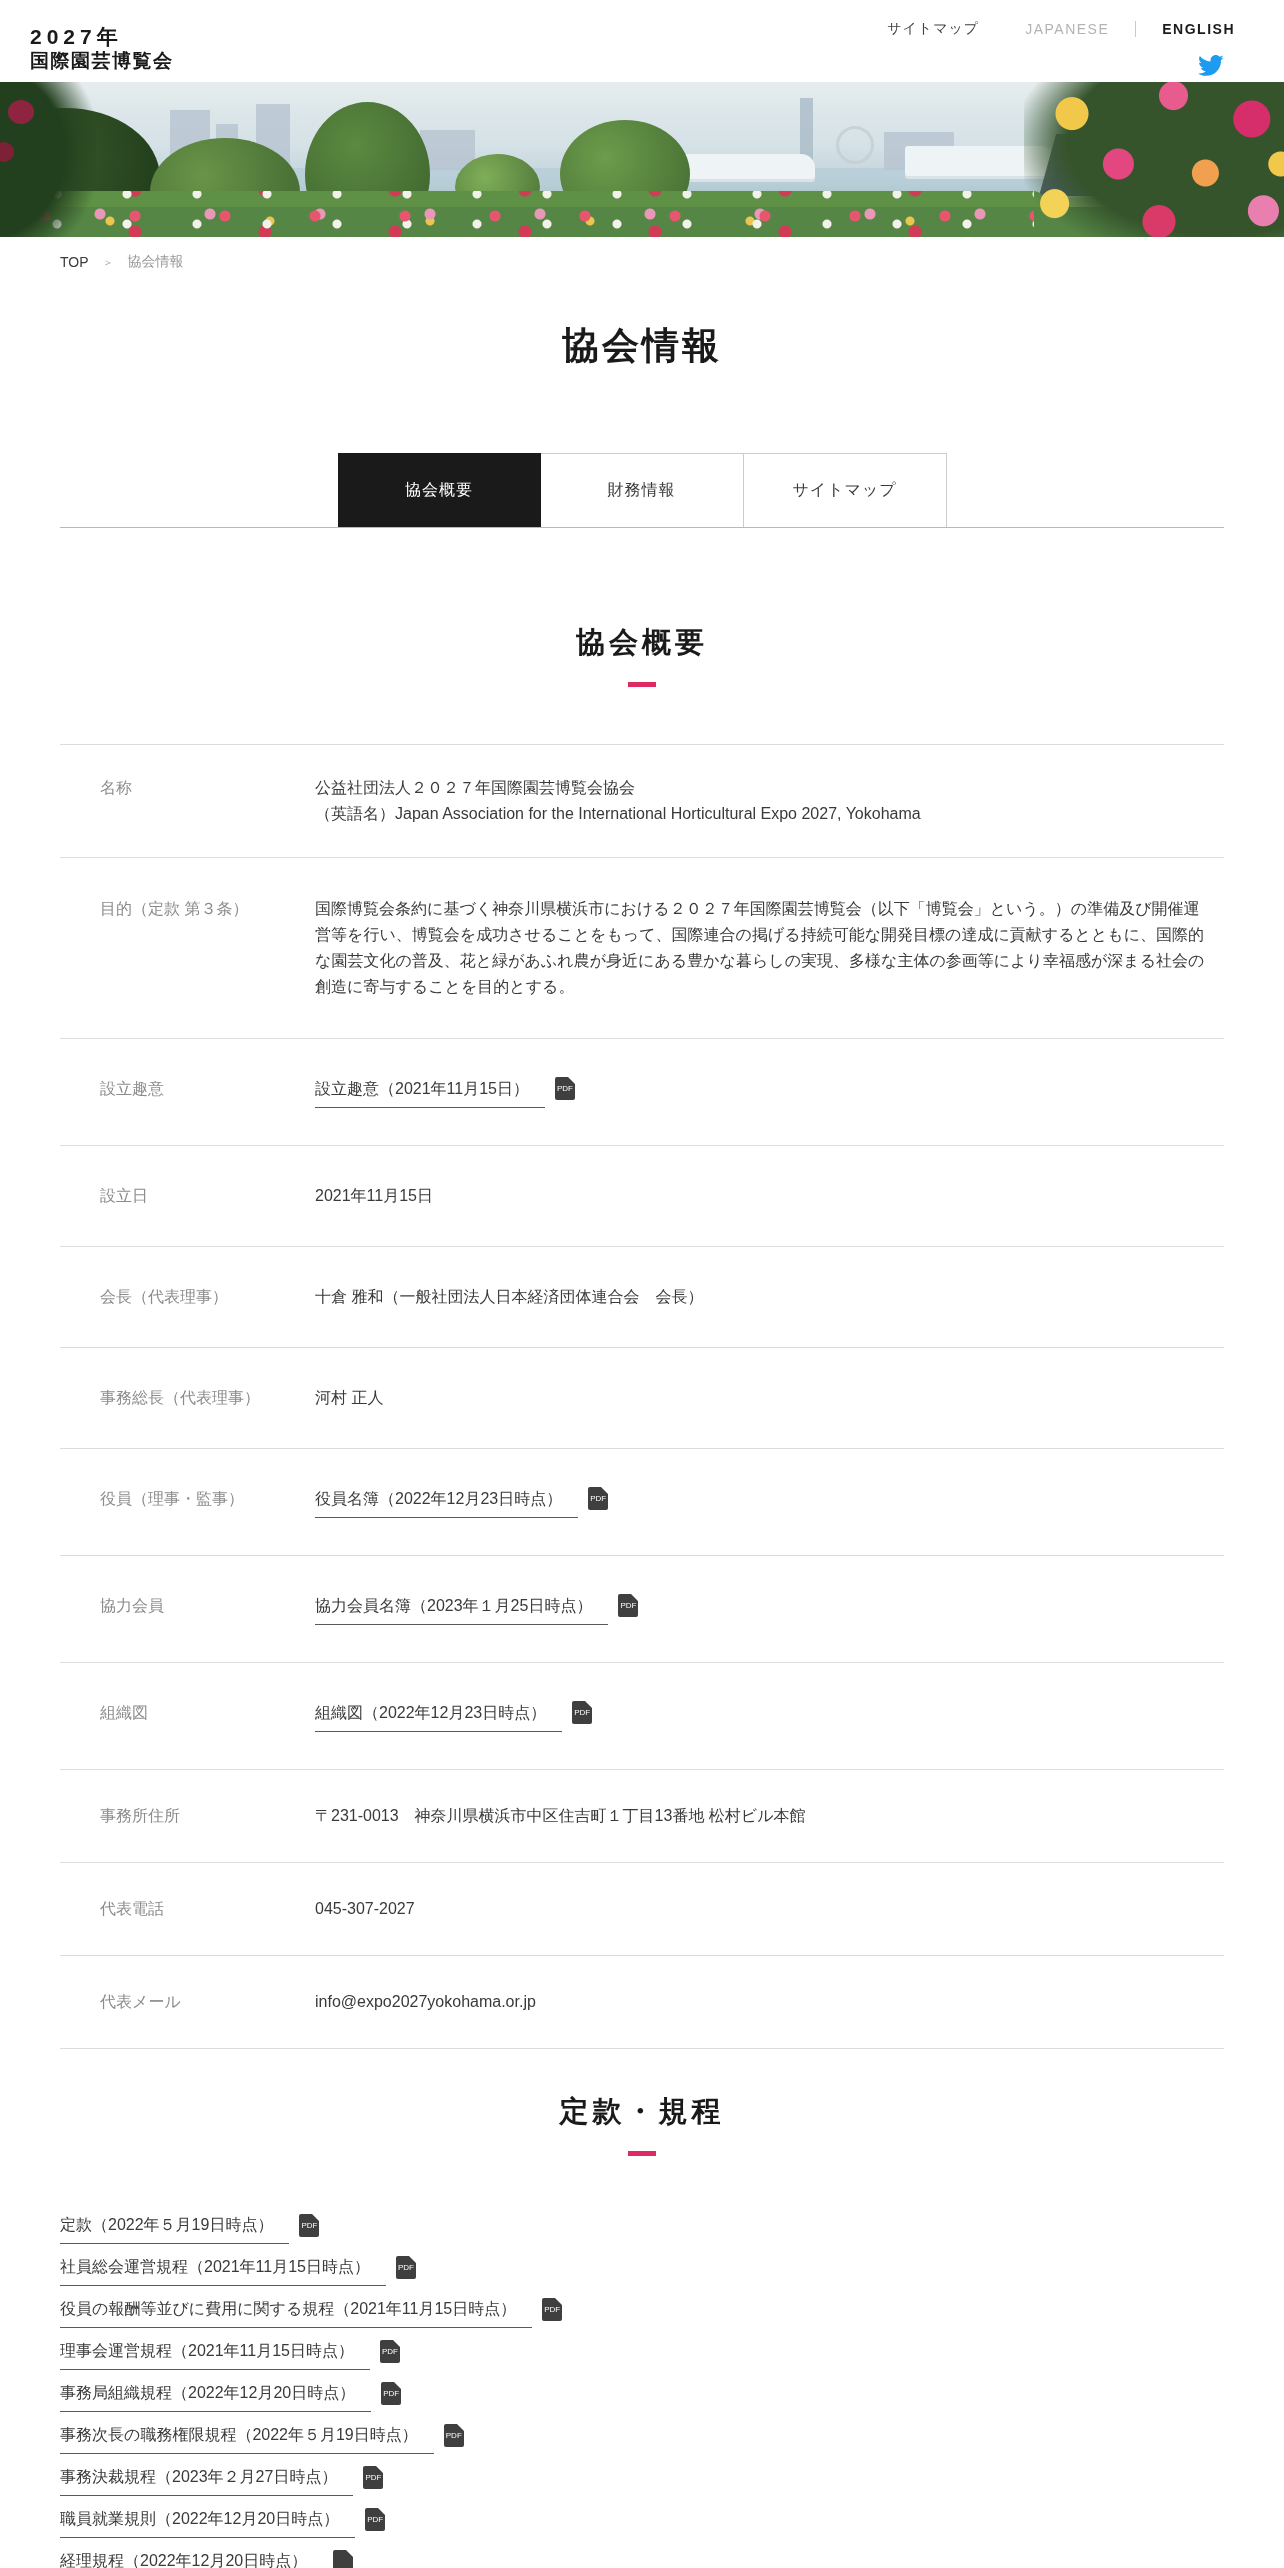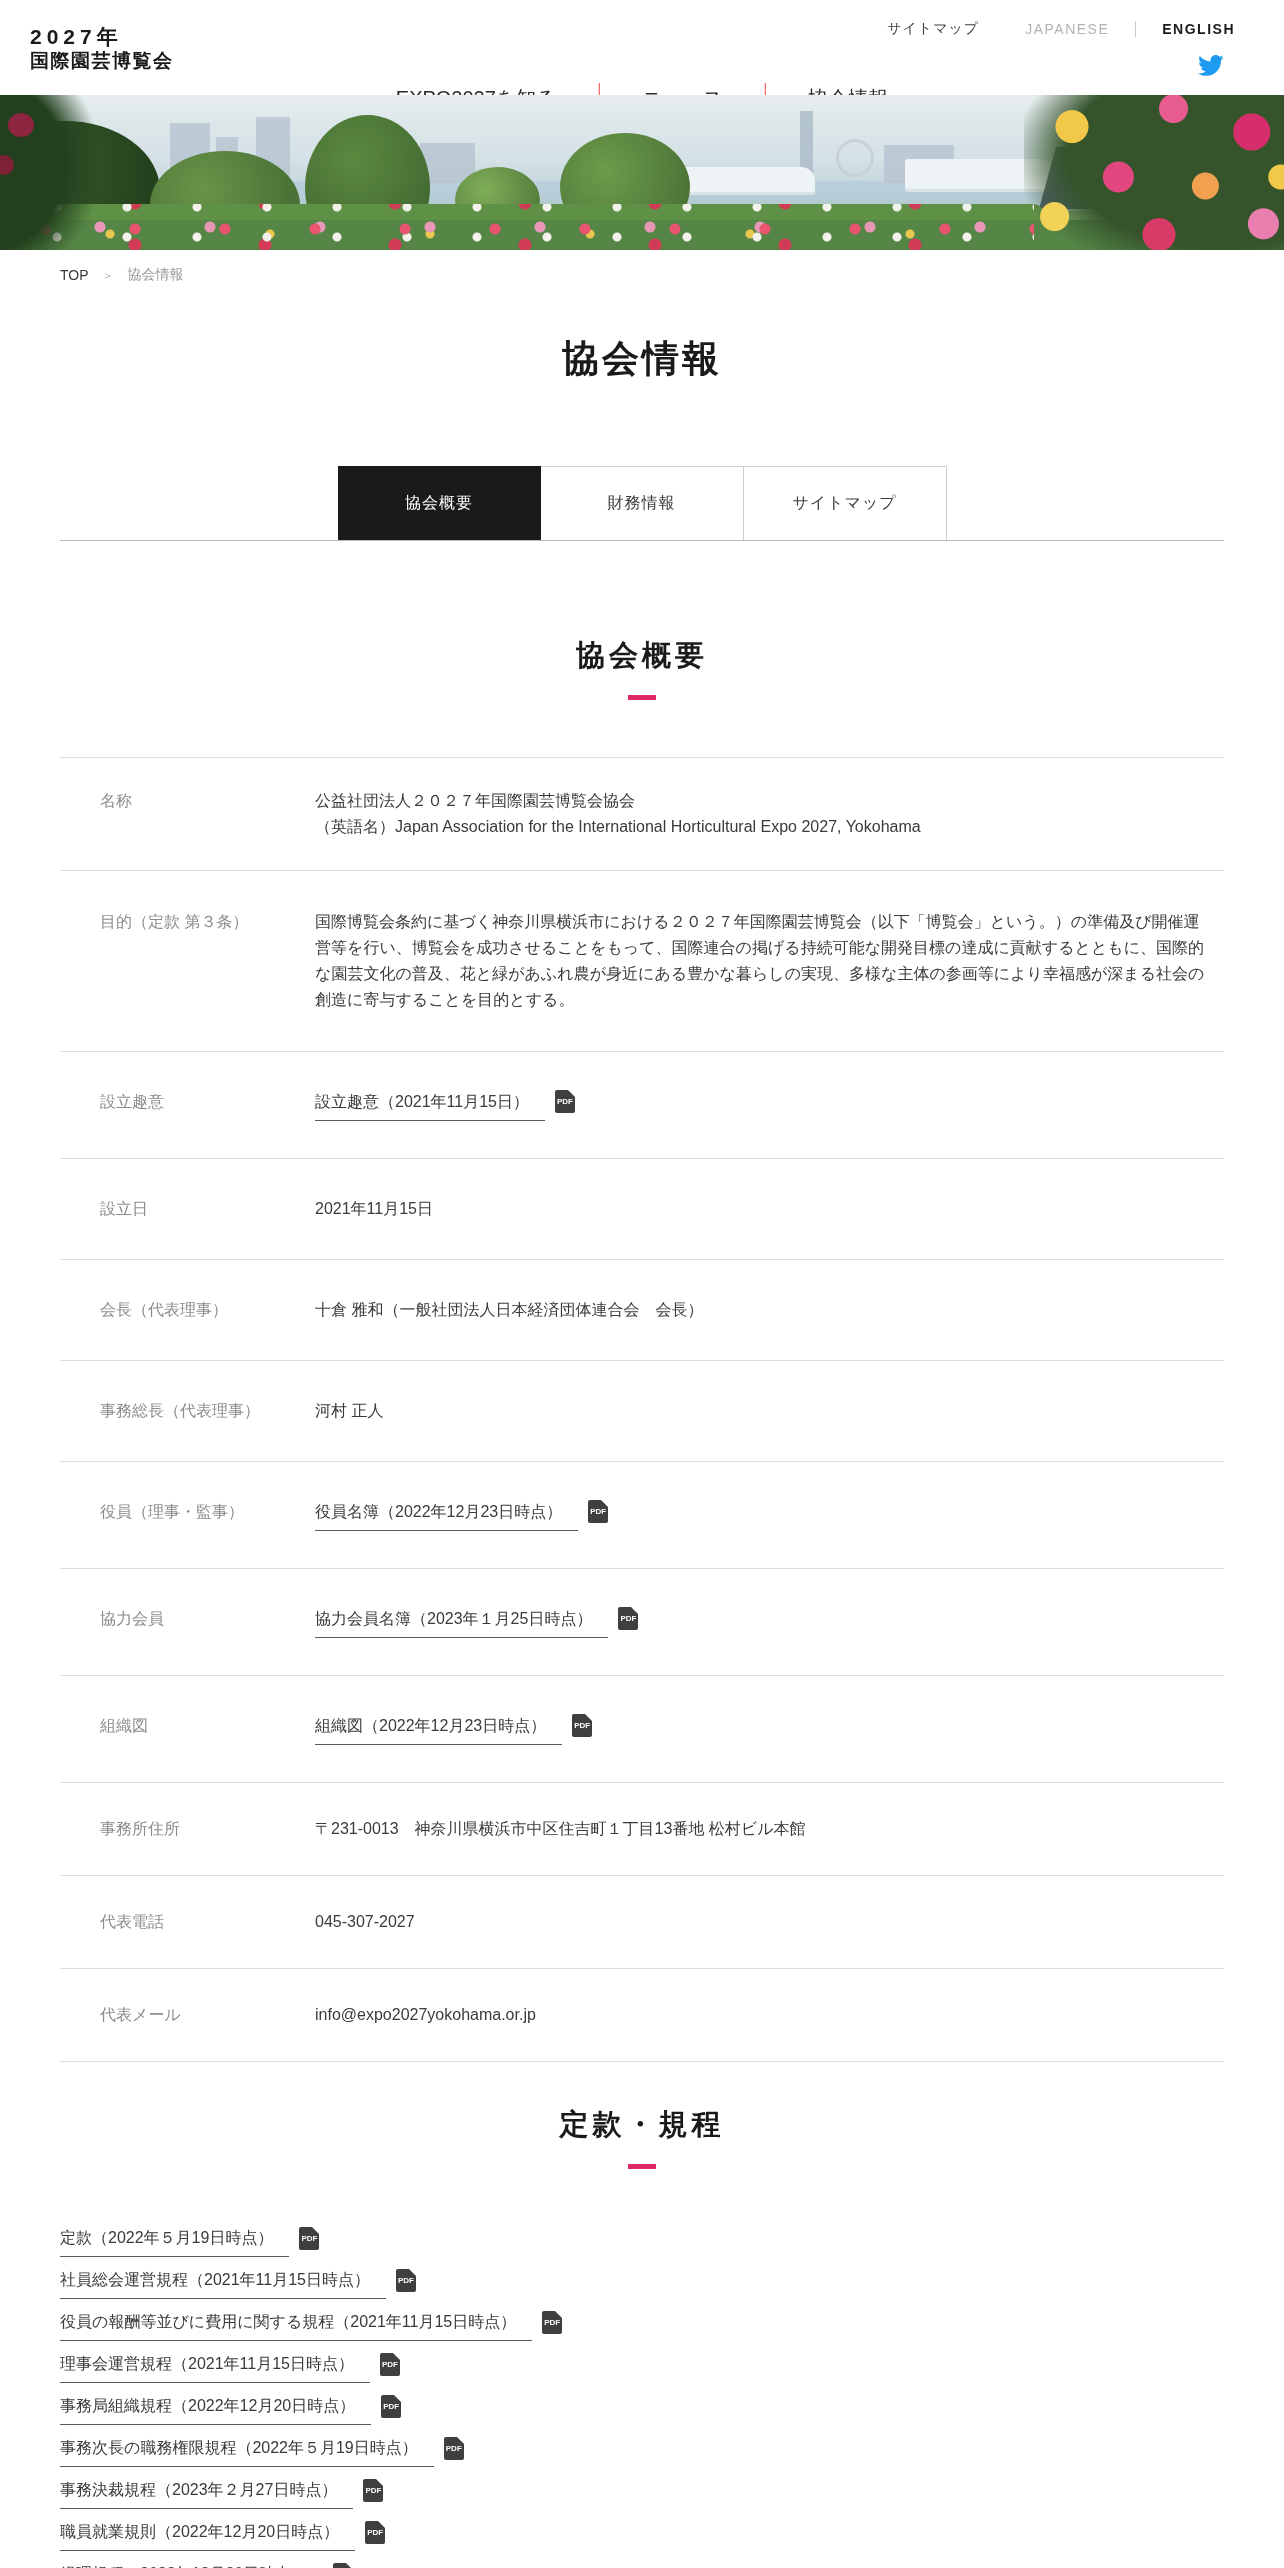--- a/index.html
+++ b/index.html
@@ -4,21 +4,21 @@
 <style>
   * { margin:0; padding:0; box-sizing:border-box; }
   html,body { width:1284px; }
   body {
     height:2568px; overflow:hidden; background:#ffffff; position:relative;
     font-family:"Liberation Sans","DejaVu Sans",sans-serif; color:#3a3a3a;
     -webkit-font-smoothing:antialiased;
   }
 
   
-  .header { position:relative; height:95px; background:#fff; }
+  .header { position:relative; height:82px; background:#fff; }
   .logo { position:absolute; left:30px; top:24px; cursor:pointer; }
   .logo-l1 { font-size:21px; font-weight:bold; letter-spacing:5px; color:#1a1a1a; line-height:25px; }
   .logo-l2 { font-size:19px; font-weight:bold; letter-spacing:1.5px; color:#1a1a1a; line-height:23px; }
   .gnav { position:absolute; left:50%; top:36px; transform:translateX(-50%); display:flex; align-items:center; }
   .gnav-item { font-size:20px; color:#2b2b2b; padding:2px 42px; cursor:pointer; white-space:nowrap;margin-top:47px; }
   .gnav-item + .gnav-item { border-left:1px solid #ef4444; }
   .utility { position:absolute; right:49px; top:20px; display:flex; align-items:center; font-size:14px; }
   .util-sitemap { color:#404040; cursor:pointer; margin-right:46px; letter-spacing:1px; }
   .util-lang { cursor:pointer; letter-spacing:1.5px; }
   .util-lang.jp { color:#b3b3b3; }
@@ -104,21 +104,21 @@
   .info-row.h-purpose { padding:38px 0; }
   .info-row.h-short { padding:33px 0; }
   .info-label { width:249px; flex-shrink:0; padding-left:40px; font-size:16px; color:#8c8c8c; line-height:26px; }
   .info-value { flex:1; font-size:16px; color:#3a3a3a; line-height:26px; padding-right:10px; }
 
   .doc-link { display:inline-block; color:#3a3a3a; text-decoration:none; border-bottom:1px solid #5a5a5a;
     padding:0 16px 7px 0; font-size:16px; line-height:22px; cursor:pointer; }
   .pdf-icon { position:relative; display:inline-block; width:20px; height:23px; background:#3f3f3f; border-radius:2px;
     margin-left:10px; vertical-align:-6px; }
   .pdf-fold { position:absolute; top:0; right:0; width:0; height:0; border-top:7px solid #fff; border-left:7px solid transparent; }
-  .pdf-label { position:absolute; left:2px; top:8px; font-size:8px; font-weight:bold; color:#fff; line-height:1; letter-spacing:0; }
+  .pdf-label { position:absolute; left:2px; top:8px; font-size:8px; font-weight:normal; color:#fff; line-height:1; letter-spacing:0; }
 
   .reg-list { list-style:none; margin-top:58px; }
   .reg-item { margin-bottom:16px; height:26px; display:flex; align-items:flex-start; }
 </style>
 </head>
 <body>
 
 <header class="header">
   <div class="logo">
     <div class="logo-l1">2027年</div>

